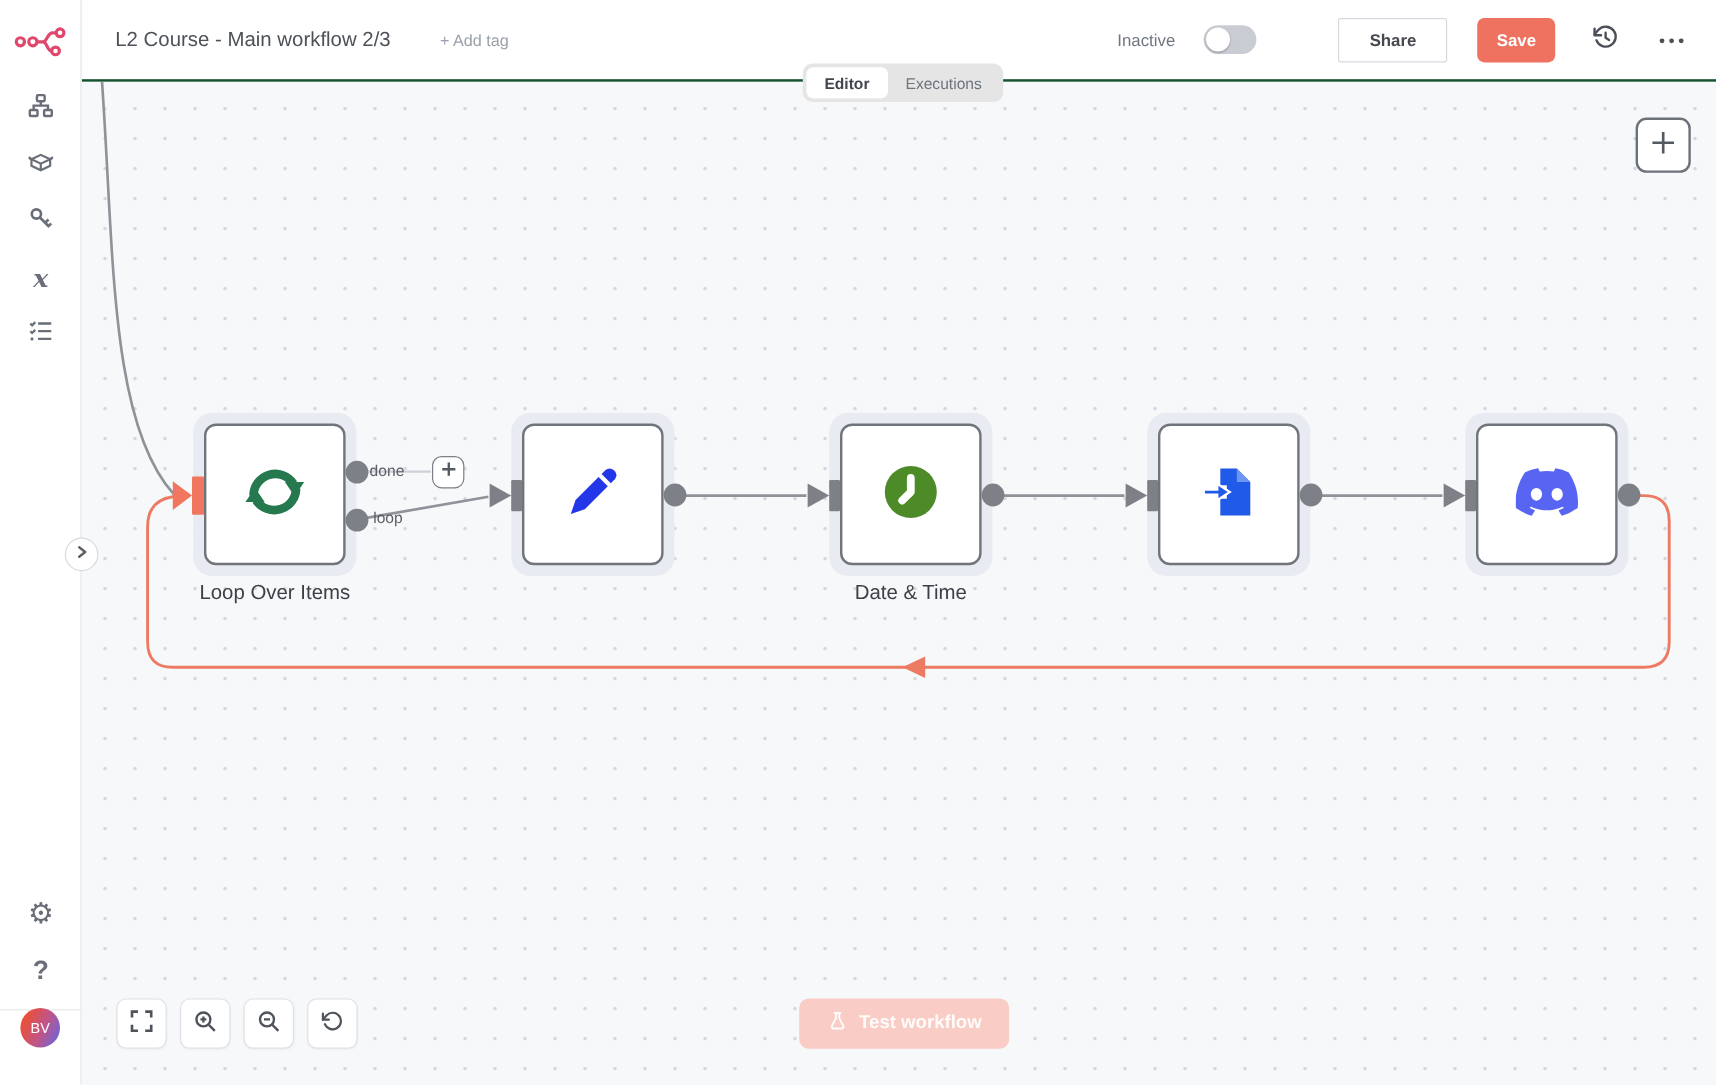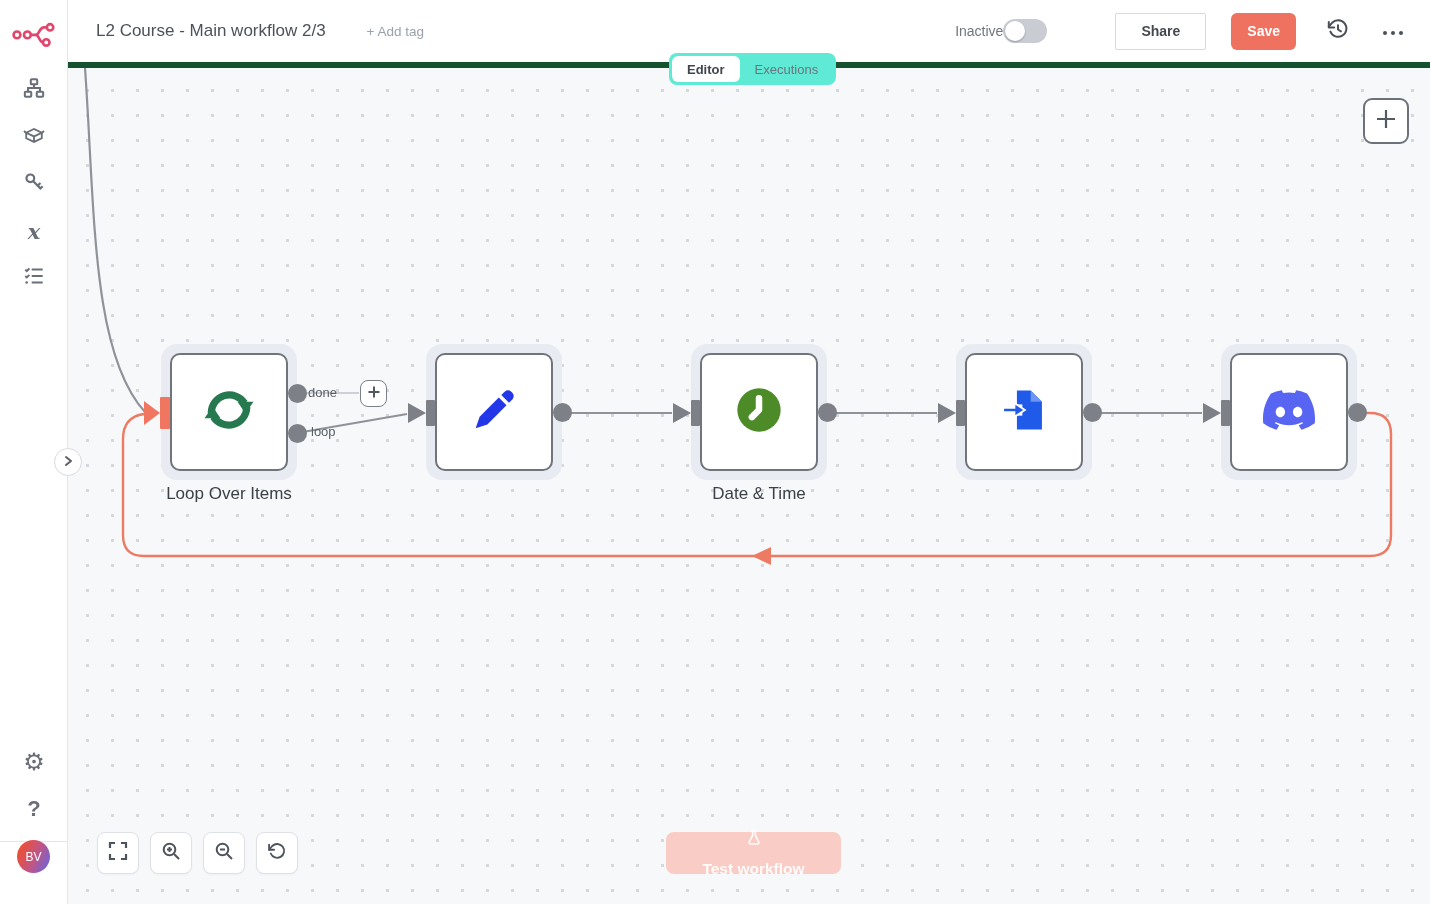--- a/index.html
+++ b/index.html
@@ -10,33 +10,33 @@
   .logo { position:absolute; left:11px; top:16px; width:46px; height:34px; cursor:pointer; }
   .navicon { position:absolute; left:0; width:68px; height:36px; display:flex; align-items:center; justify-content:center; color:#696e78; cursor:pointer; }
   .navicon svg { stroke:#696e78; }
   .glyph-x { font-family:"DejaVu Serif", serif; font-style:italic; font-weight:bold; font-size:21px; color:#696e78; }
   .glyph-gear { font-size:24px; color:#696e78; line-height:1; }
   .glyph-help { font-size:22px; font-weight:bold; color:#696e78; }
   .side-divider { position:absolute; left:0; top:841px; width:67px; border-top:1px solid #e4e6ec; }
   .avatar { position:absolute; left:17px; top:840px; width:33px; height:33px; border-radius:50%; background:linear-gradient(115deg,#e8503c 18%,#c05587 55%,#6f64d8 92%); color:#fff; font-size:12px; font-weight:normal; display:flex; align-items:center; justify-content:center; cursor:pointer; }
 
   
-  .header { position:fixed; left:68px; top:0; width:1362px; height:68px; background:#fff; border-bottom:6px solid #14532d; display:flex; align-items:center; padding:0 24px 0 28px; z-index:20; }
+  .header { position:fixed; left:68px; top:0; width:1362px; height:68px; background:#fff; border-bottom:2px solid #14532d; display:flex; align-items:center; padding:0 24px 0 28px; z-index:20; }
   .wf-title { font-size:17px; color:#4d5259; cursor:text; }
   .add-tag { margin-left:41px; font-size:13.5px; color:#9aa1ab; cursor:pointer; }
   .hright { margin-left:auto; display:flex; align-items:center; }
-  .status-label { font-size:14px; color:#70767f; margin-right:0; }
+  .status-label { font-size:14px; color:#70767f; margin-right:24px; }
   .toggle { width:44px; height:24px; border-radius:12px; background:#c9ccd3; position:relative; cursor:pointer; }
   .toggle .knob { position:absolute; left:2px; top:2px; width:20px; height:20px; border-radius:50%; background:#fff; box-shadow:0 1px 2px rgba(0,0,0,.25); }
   .btn-share { margin-left:68px; height:37px; padding:0 25px; background:#fff; border:1px solid #d6d9df; border-radius:2px; font-size:14px; font-weight:600; color:#45494f; cursor:pointer; font-family:inherit; }
   .btn-save { margin-left:25px; height:37px; padding:0 16px; background:#ef7261; border:none; border-radius:6px; font-size:14px; font-weight:600; color:#fff; cursor:pointer; font-family:inherit; }
   .hicon { margin-left:29px; width:26px; height:26px; display:flex; align-items:center; justify-content:center; cursor:pointer; }
 
   
-  .tabbar { position:fixed; left:669px; top:53px; height:32px; background:#5eead4; border-radius:8px; padding:3px; display:flex; z-index:40;text-align:center; }
+  .tabbar { position:fixed; left:669px; top:53px; height:32px; background:#e5e5e5; border-radius:8px; padding:3px; display:flex; z-index:40;text-align:center; }
   .tab { height:26px; padding:0 15px; display:flex; align-items:center; font-size:13px; border-radius:6px; cursor:pointer; color:#6d747e; }
   .tab.active { background:#fff; color:#41464e; font-weight:700; }
 
   
   .canvas { position:fixed; left:68px; top:68px; width:1362px; height:836px;
     background-color:#f7f8fa;
     background-image:radial-gradient(circle, #d6d7de 1.4px, transparent 1.7px);
     background-size:25px 25px; background-position:7px 10px; }
   .wires { position:absolute; left:0; top:0; z-index:1; }
 
@@ -51,21 +51,21 @@
   .nl-title { font-size:17px; font-weight:400; color:#3c4147; }
   .nl-sub { font-size:14px; color:#9ba1ab; margin-top:5px; }
   .wire-label { position:absolute; font-size:13px; color:#5a5f66; z-index:3; }
   .plus-mini { position:absolute; left:292px; top:312px; width:27px; height:27px; background:#fff; border:1.6px solid #7b8087; border-radius:8px; display:flex; align-items:center; justify-content:center; z-index:4; cursor:pointer; }
 
   .canvas-add { position:absolute; right:21px; top:30px; width:46px; height:46px; background:#fff; border:2px solid #6d727a; border-radius:9px; display:flex; align-items:center; justify-content:center; z-index:6; cursor:pointer; }
 
   .zoom-controls { position:absolute; left:29px; top:764px; display:flex; gap:11px; z-index:6; }
   .zbtn { width:42px; height:42px; background:#fff; border:1px solid #dfe1e7; border-radius:8px; display:flex; align-items:center; justify-content:center; cursor:pointer; box-shadow:0 1px 2px rgba(0,0,0,.04); }
 
-  .test-btn { position:absolute; left:598px; top:764px; width:175px; height:42px; background:#f9cdc5; border:none; border-radius:8px; display:flex; align-items:center; justify-content:center; gap:9px; color:rgba(255,255,255,.92); font-size:15.5px; font-weight:600; font-family:inherit; cursor:not-allowed; z-index:6;flex-direction:column; }
+  .test-btn { position:absolute; left:598px; top:764px; width:175px; height:42px; background:#f9cdc5; border:none; border-radius:8px; display:flex; align-items:center; justify-content:center; gap:9px; color:rgba(255,255,255,.92); font-size:15.5px; font-weight:600; font-family:inherit; cursor:not-allowed; z-index:6; }
 
   .expander { position:fixed; left:54px; top:448px; width:28px; height:28px; border-radius:50%; background:#fff; border:1px solid #d7dae0; display:flex; align-items:center; justify-content:center; z-index:35; cursor:pointer; }
 </style>
 </head>
 <body>
 
 <div class="sidebar">
   <div class="logo">
     <svg width="46" height="34" viewBox="0 0 48 36" fill="none">
       <circle cx="6" cy="20" r="3.6" stroke="#e0476c" stroke-width="2.8"></circle>

